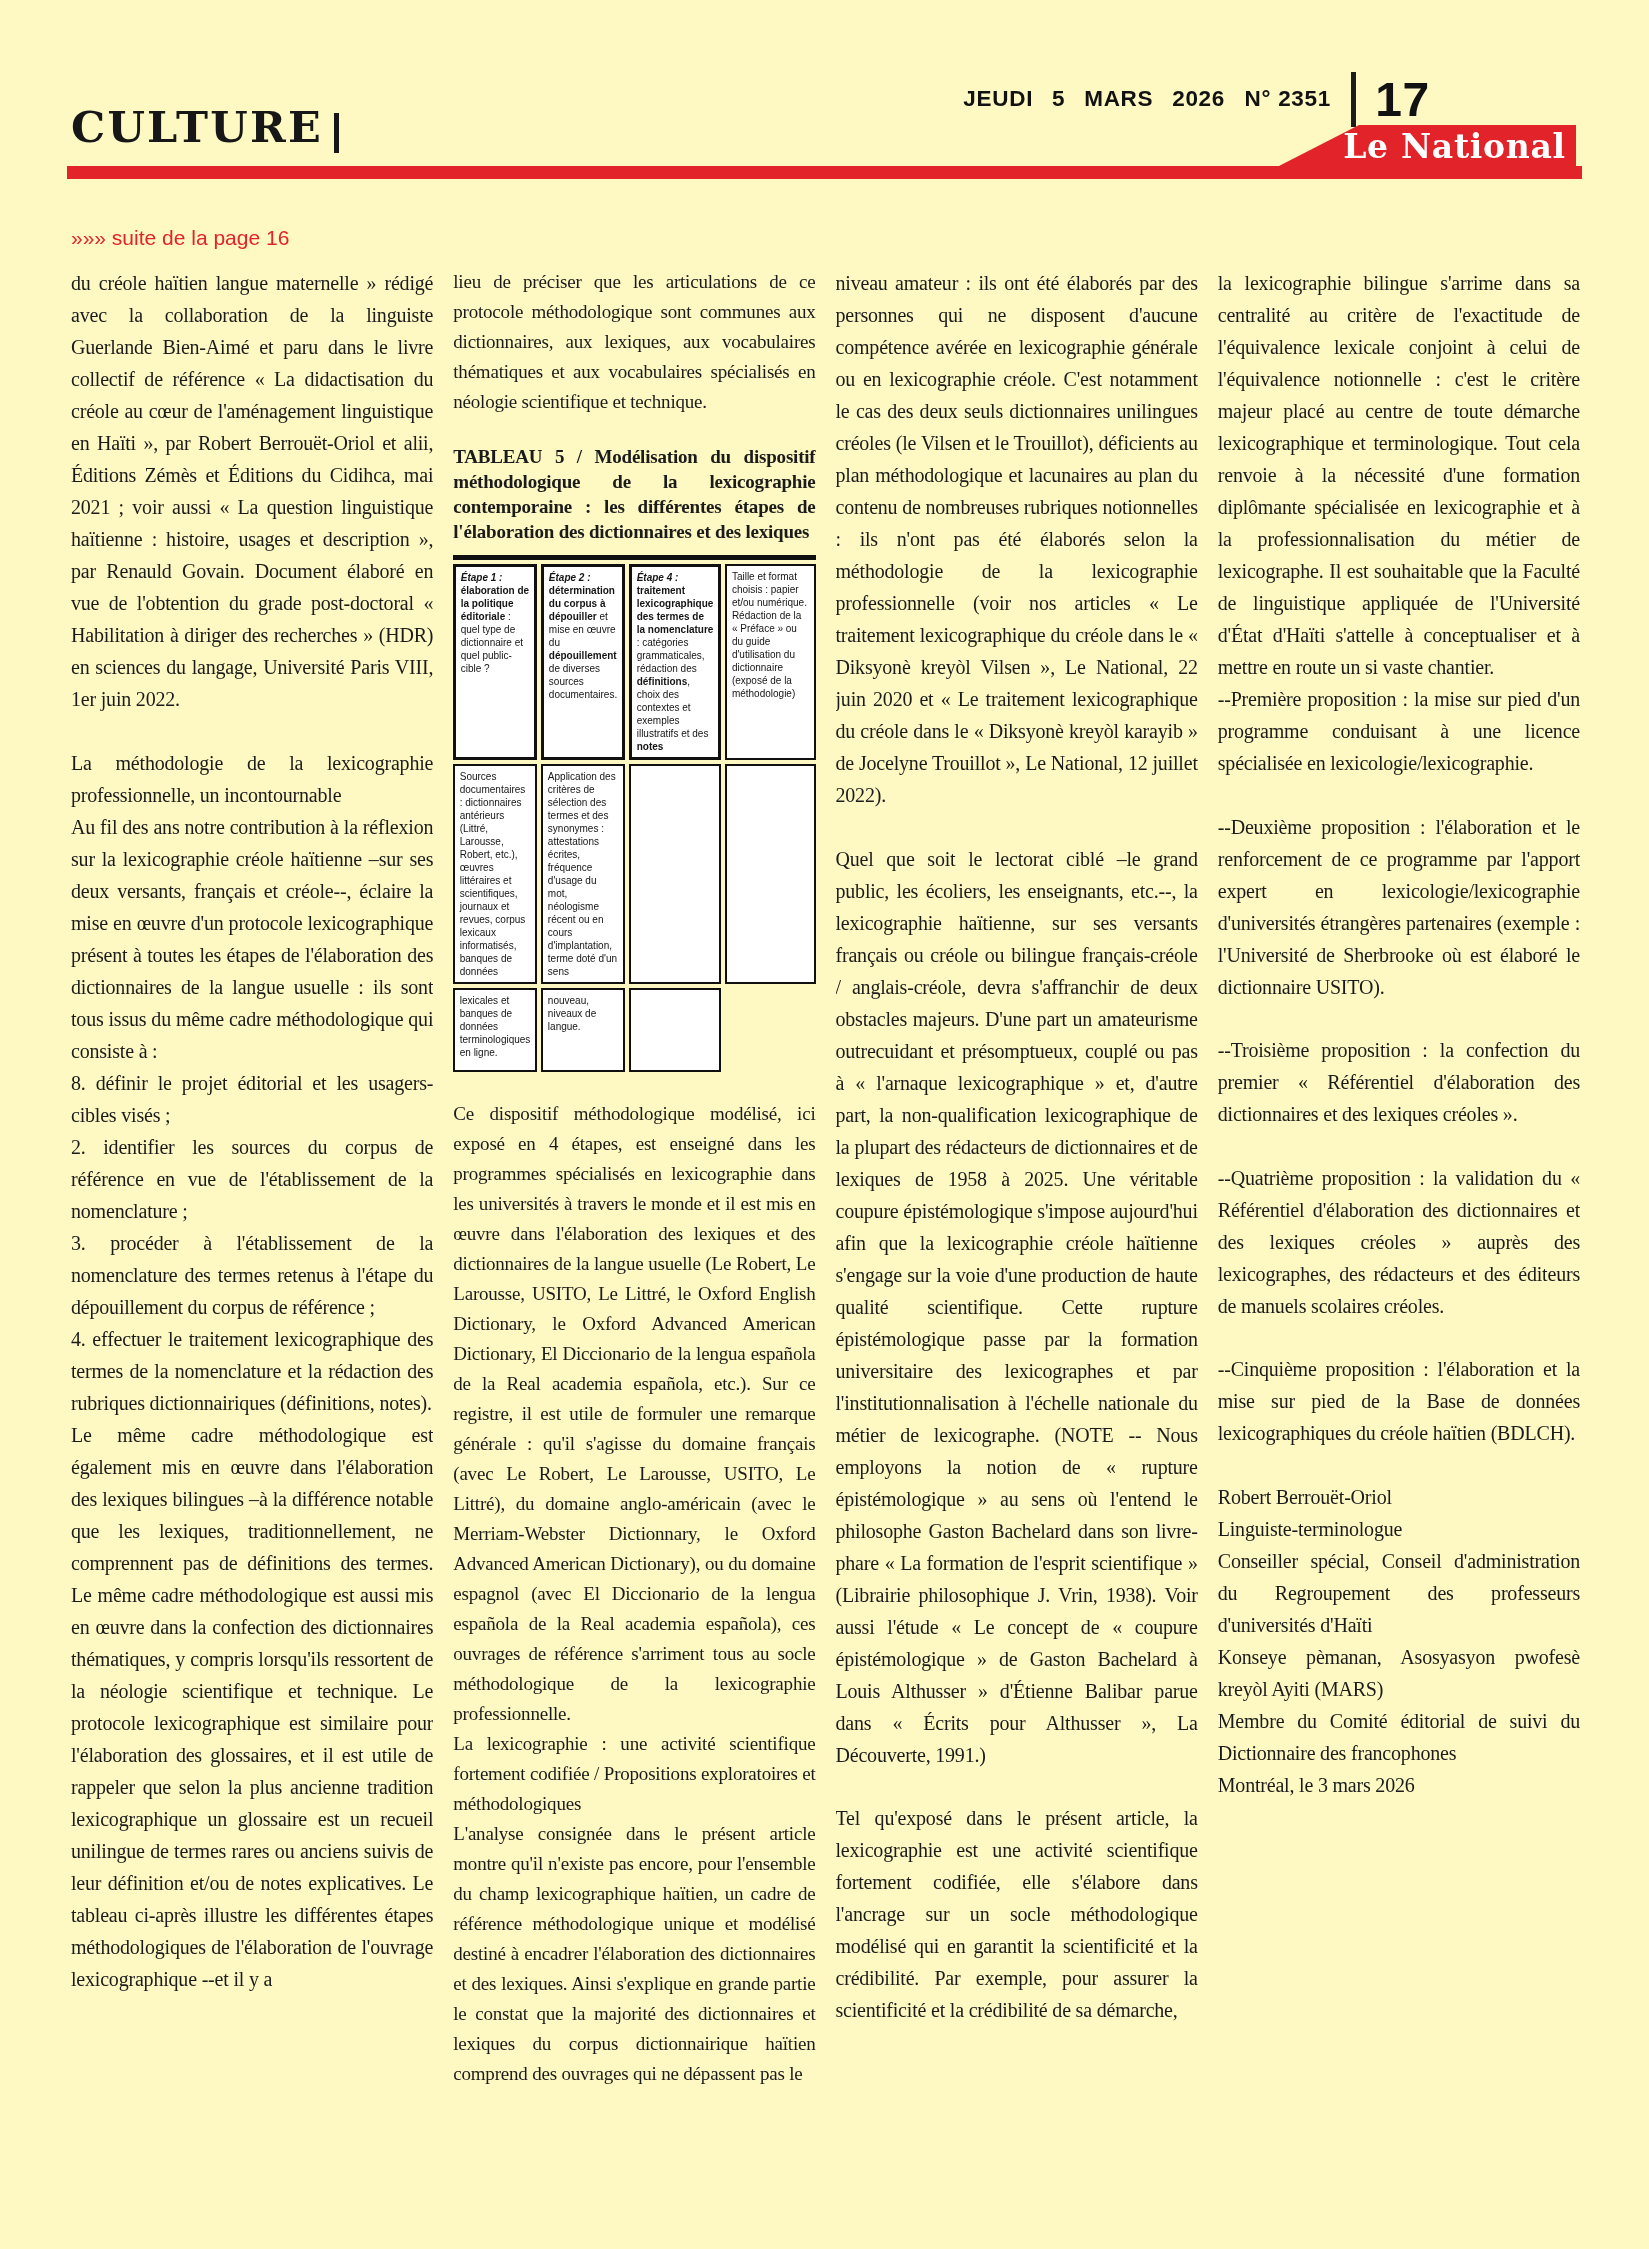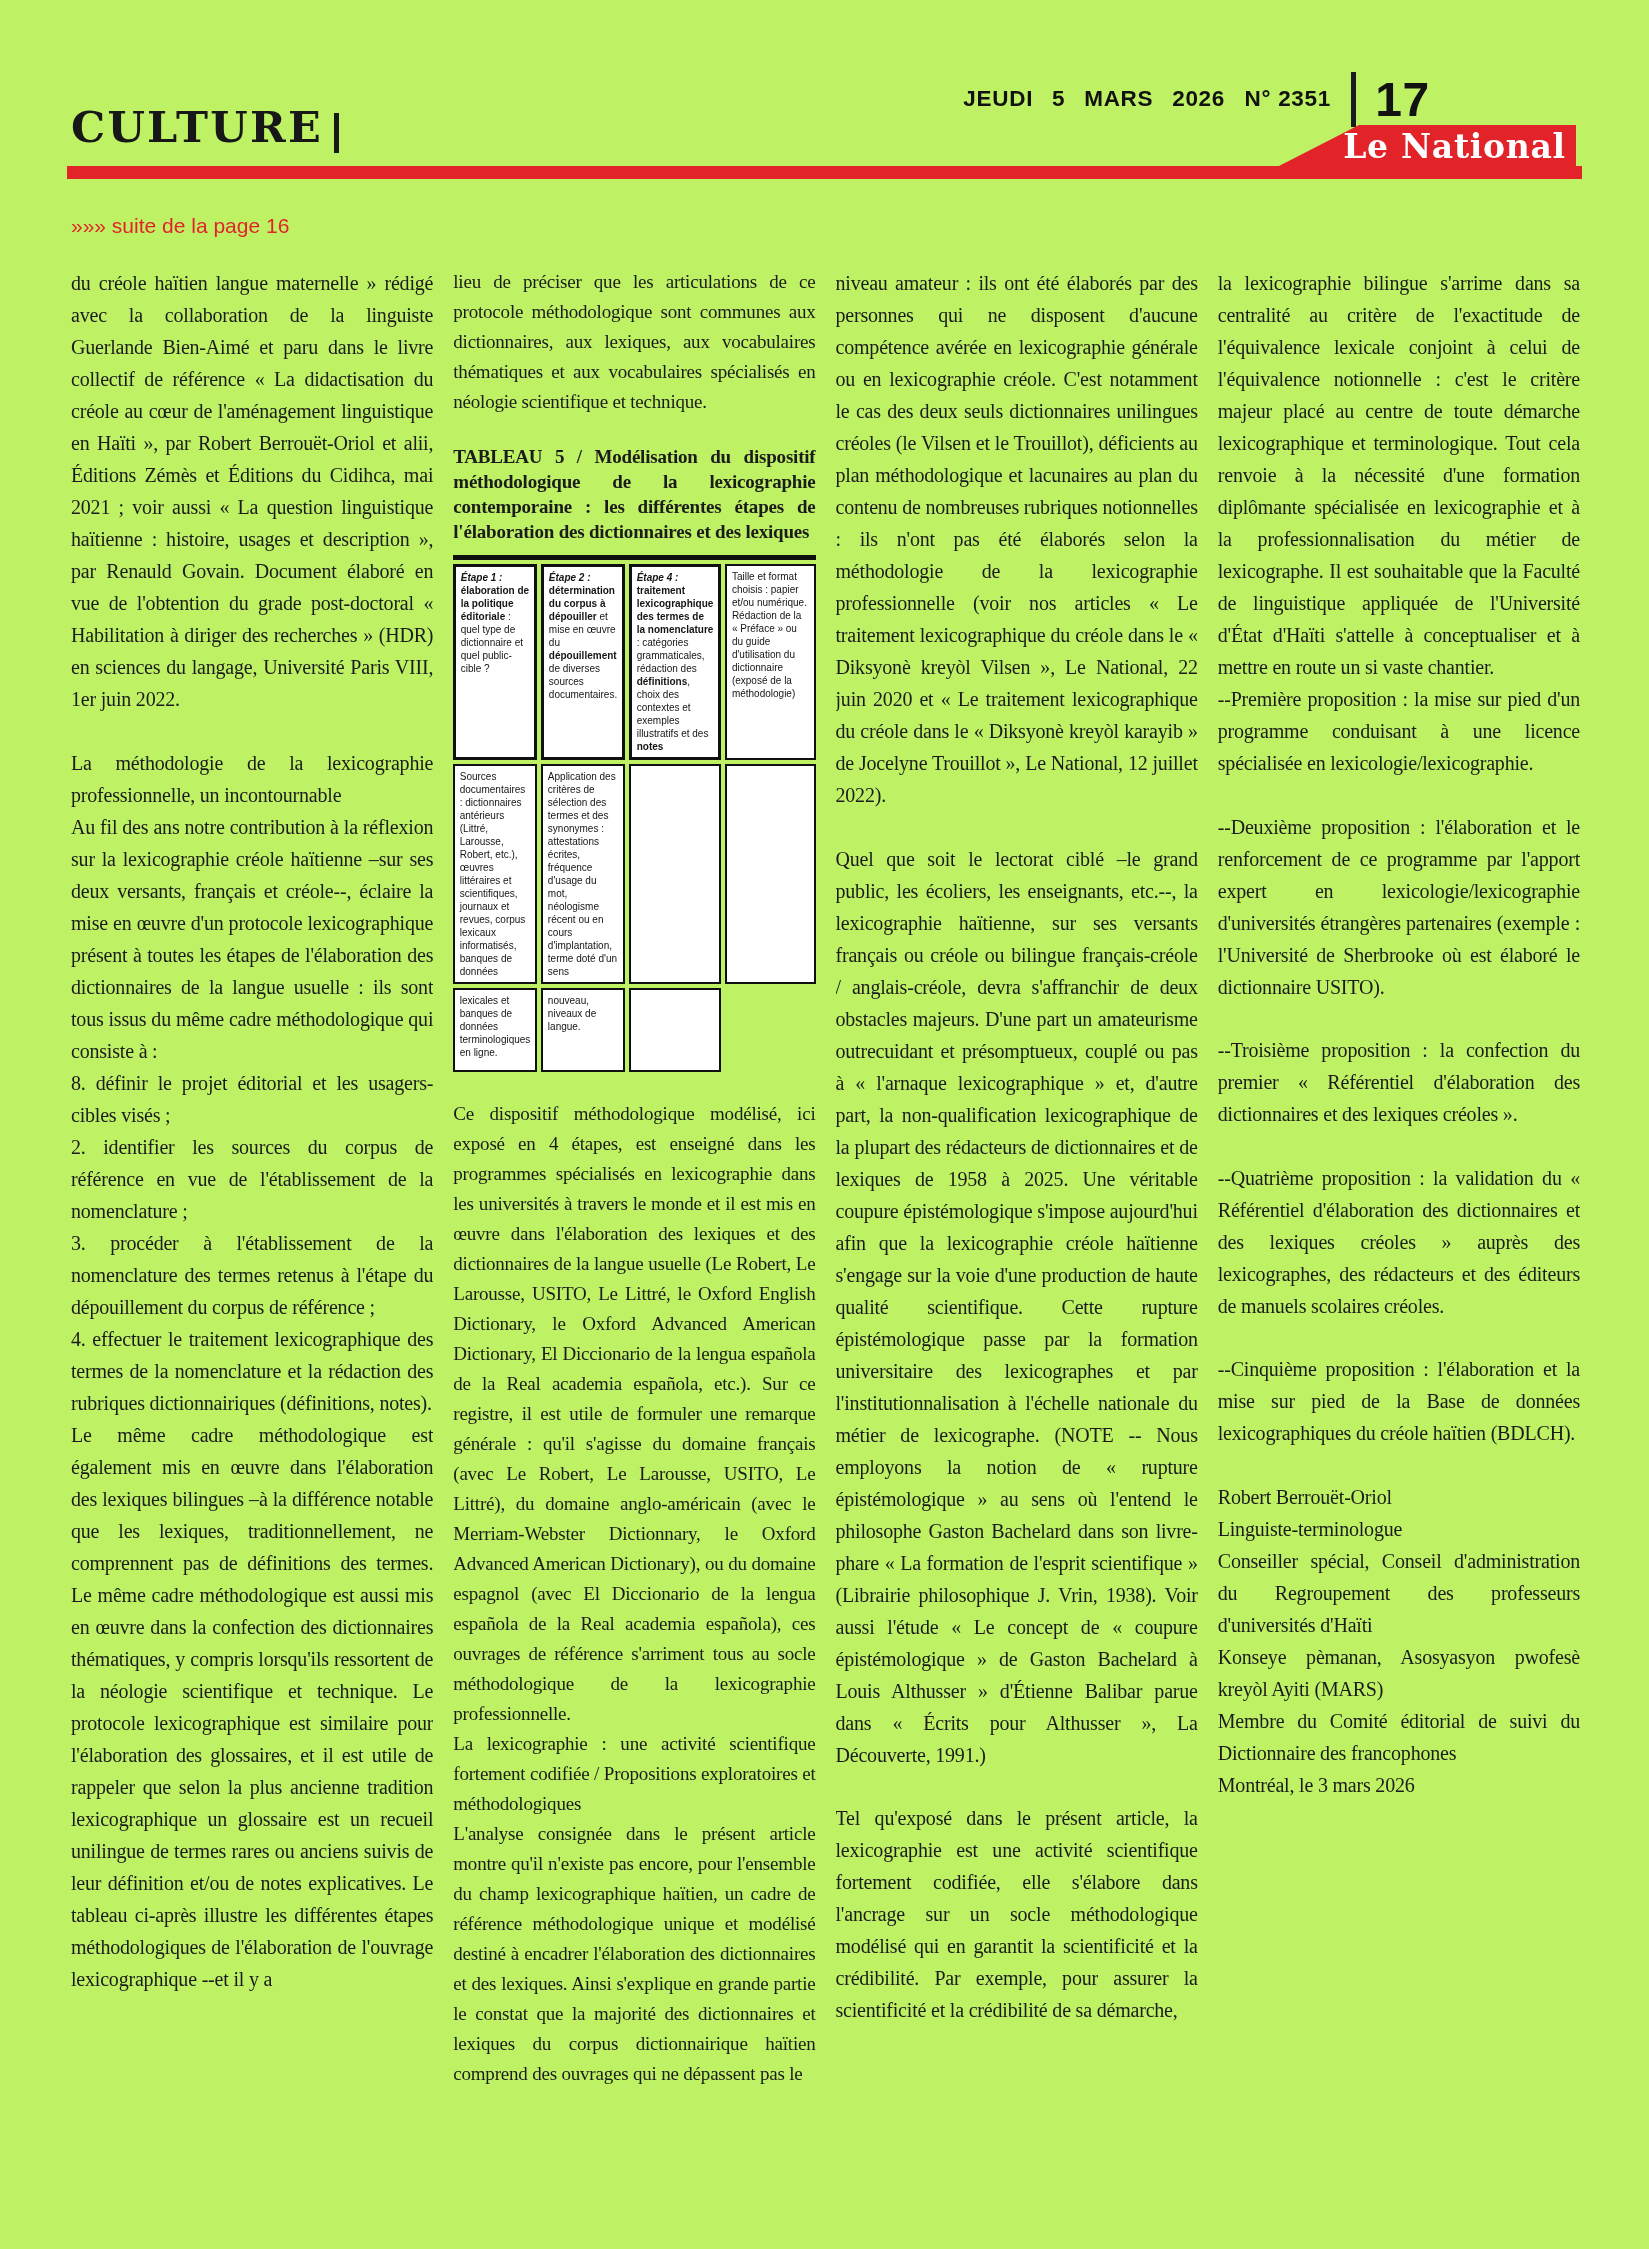--- a/index.html
+++ b/index.html
@@ -1,16 +1,16 @@
 <!DOCTYPE html>
 <html style="--red: #e2242a; --ink: #1b1b1b;font-size:12px"><head>
 <meta charset="utf-8">
 <style>
   html,body{margin:0;padding:0;background:#9a9a9a;}
-  .page{position:relative;width:1650px;height:2250px;background:#bef264;overflow:hidden;
+  .page{position:relative;width:1650px;height:2250px;background:#fef9c3;overflow:hidden;
         font-family:"Liberation Serif", serif;}
   :root{--red:#e2242a;--ink:#1b1b1b;}
 
   .section-title{position:absolute;left:71px;top:106px;
     font-family:"DejaVu Serif", serif;font-weight:700;font-size:43px;line-height:1;
     letter-spacing:2.2px;color:#171717;}
   .header-divider{position:absolute;left:334px;top:113px;width:4.5px;height:40px;background:#171717;}
 
   .meta{position:absolute;top:69px;right:220px;height:60px;display:flex;align-items:center;gap:19.5px;
     font-family:"Liberation Sans", sans-serif;font-weight:700;color:#121212;}
@@ -19,21 +19,21 @@
   .meta .pagebar{width:5.2px;height:55px;background:#1c1c1c;}
   .meta .pagenum{font-size:48px;letter-spacing:0.7px;}
 
   .brand{position:absolute;left:1275px;top:125px;width:301px;height:43px;background:var(--red);
     clip-path:polygon(84px 0,100% 0,100% 100%,0 100%);
     display:flex;align-items:center;justify-content:center;padding-left:58px;box-sizing:border-box;}
   .brand span{font-family:"DejaVu Serif", serif;font-weight:700;font-size:33px;color:#ffffff;letter-spacing:0.7px;}
 
   .rule{position:absolute;left:67px;top:166px;width:1515px;height:12.7px;background:var(--red);}
 
-  .continuation{position:absolute;left:71px;top:214px;
+  .continuation{position:absolute;left:71px;top:226px;
     font-family:"Liberation Sans", sans-serif;font-size:21px;color:var(--red);}
 
   .columns{position:absolute;left:71px;top:267px;width:1509px;height:1960px;
     display:flex;gap:20px;overflow:hidden;}
   .col{flex:1 1 0;overflow:hidden;color:var(--ink);
     font-size:20px;line-height:32px;letter-spacing:-0.2px;}
   .col[data-col="1"]{font-size:19px;line-height:30px;}
   .col p{margin:0;text-align:justify;}
   .col p.heading{font-weight:700;line-height:1.32;}
   .gap{height:31.5px;}

